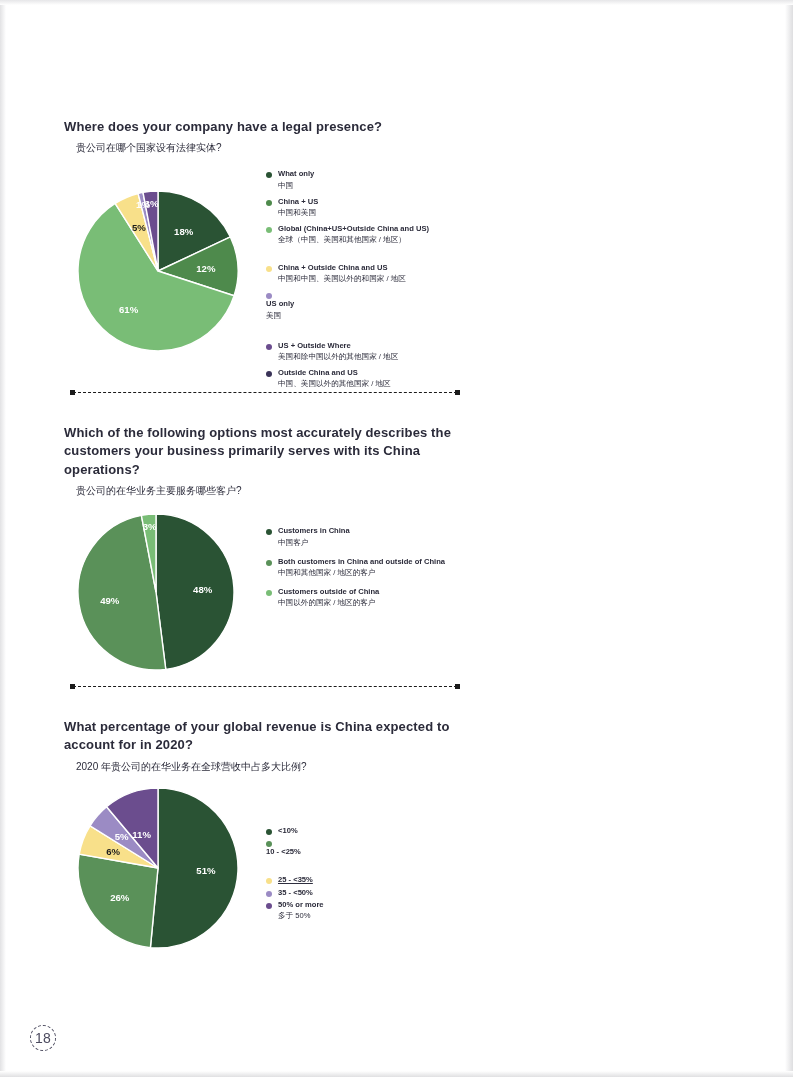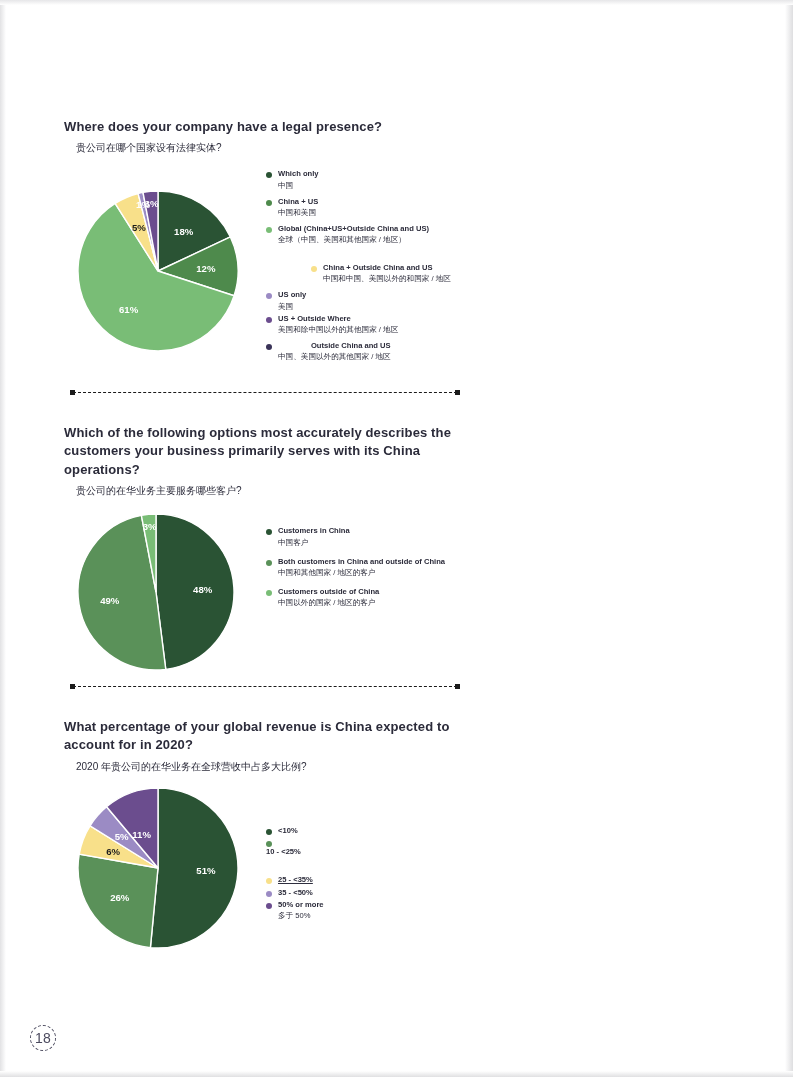--- a/index.html
+++ b/index.html
@@ -203,60 +203,60 @@
             <div class="slice-label" style="color: rgb(255, 255, 255); left: 50.5805px; top: 117.927px;">61%</div>
             <div class="slice-label" style="color: rgb(28, 28, 28); left: 60.9369px; top: 35.9478px;">5%</div>
             <div class="slice-label" style="color: rgb(255, 255, 255); left: 64.9917px; top: 12.8569px;">1%</div>
             <div class="slice-label" style="color: rgb(255, 255, 255); left: 73.5253px; top: 11.5053px;">3%</div>
           </div>
       </div>
       <div class="legend" id="legend-1" style="top: 0px;">
           <div class="legend-item" style="margin-bottom: 6px;">
             <span class="legend-dot" style="background: rgb(42, 83, 52);"></span>
             <span class="legend-text">
-              <div class="legend-en">Which only</div>
+              <div class="legend-en">What only</div>
               <div class="legend-zh">中国</div>
             </span>
           </div>
           <div class="legend-item" style="margin-bottom: 6px;">
             <span class="legend-dot" style="background: rgb(78, 138, 76);"></span>
             <span class="legend-text">
               <div class="legend-en">China + US</div>
               <div class="legend-zh">中国和美国</div>
             </span>
           </div>
           <div class="legend-item" style="margin-bottom: 18px;">
             <span class="legend-dot" style="background: rgb(121, 189, 118);"></span>
             <span class="legend-text">
               <div class="legend-en">Global (China+US+Outside China and US)</div>
               <div class="legend-zh">全球（中国、美国和其他国家 / 地区）</div>
             </span>
           </div>
-          <div class="legend-item" style="margin-bottom: 6px; justify-content: center;">
+          <div class="legend-item" style="margin-bottom: 6px;">
             <span class="legend-dot" style="background: rgb(248, 224, 138);"></span>
             <span class="legend-text">
               <div class="legend-en">China + Outside China and US</div>
               <div class="legend-zh">中国和中国、美国以外的和国家 / 地区</div>
             </span>
           </div>
-          <div class="legend-item" style="margin-bottom: 2px;">
+          <div class="legend-item" style="margin-bottom: 20px; flex-direction: column;">
             <span class="legend-dot" style="background: rgb(155, 139, 196);"></span>
             <span class="legend-text">
               <div class="legend-en">US only</div>
               <div class="legend-zh">美国</div>
             </span>
           </div>
           <div class="legend-item" style="margin-bottom: 6px;">
             <span class="legend-dot" style="background: rgb(107, 77, 142);"></span>
             <span class="legend-text">
               <div class="legend-en">US + Outside Where</div>
               <div class="legend-zh">美国和除中国以外的其他国家 / 地区</div>
             </span>
           </div>
-          <div class="legend-item" style="margin-bottom: 6px; text-align: right;">
+          <div class="legend-item" style="margin-bottom: 6px;">
             <span class="legend-dot" style="background: rgb(58, 51, 88);"></span>
             <span class="legend-text">
               <div class="legend-en">Outside China and US</div>
               <div class="legend-zh">中国、美国以外的其他国家 / 地区</div>
             </span>
           </div>
         </div>
     </div>
   </div>
 

